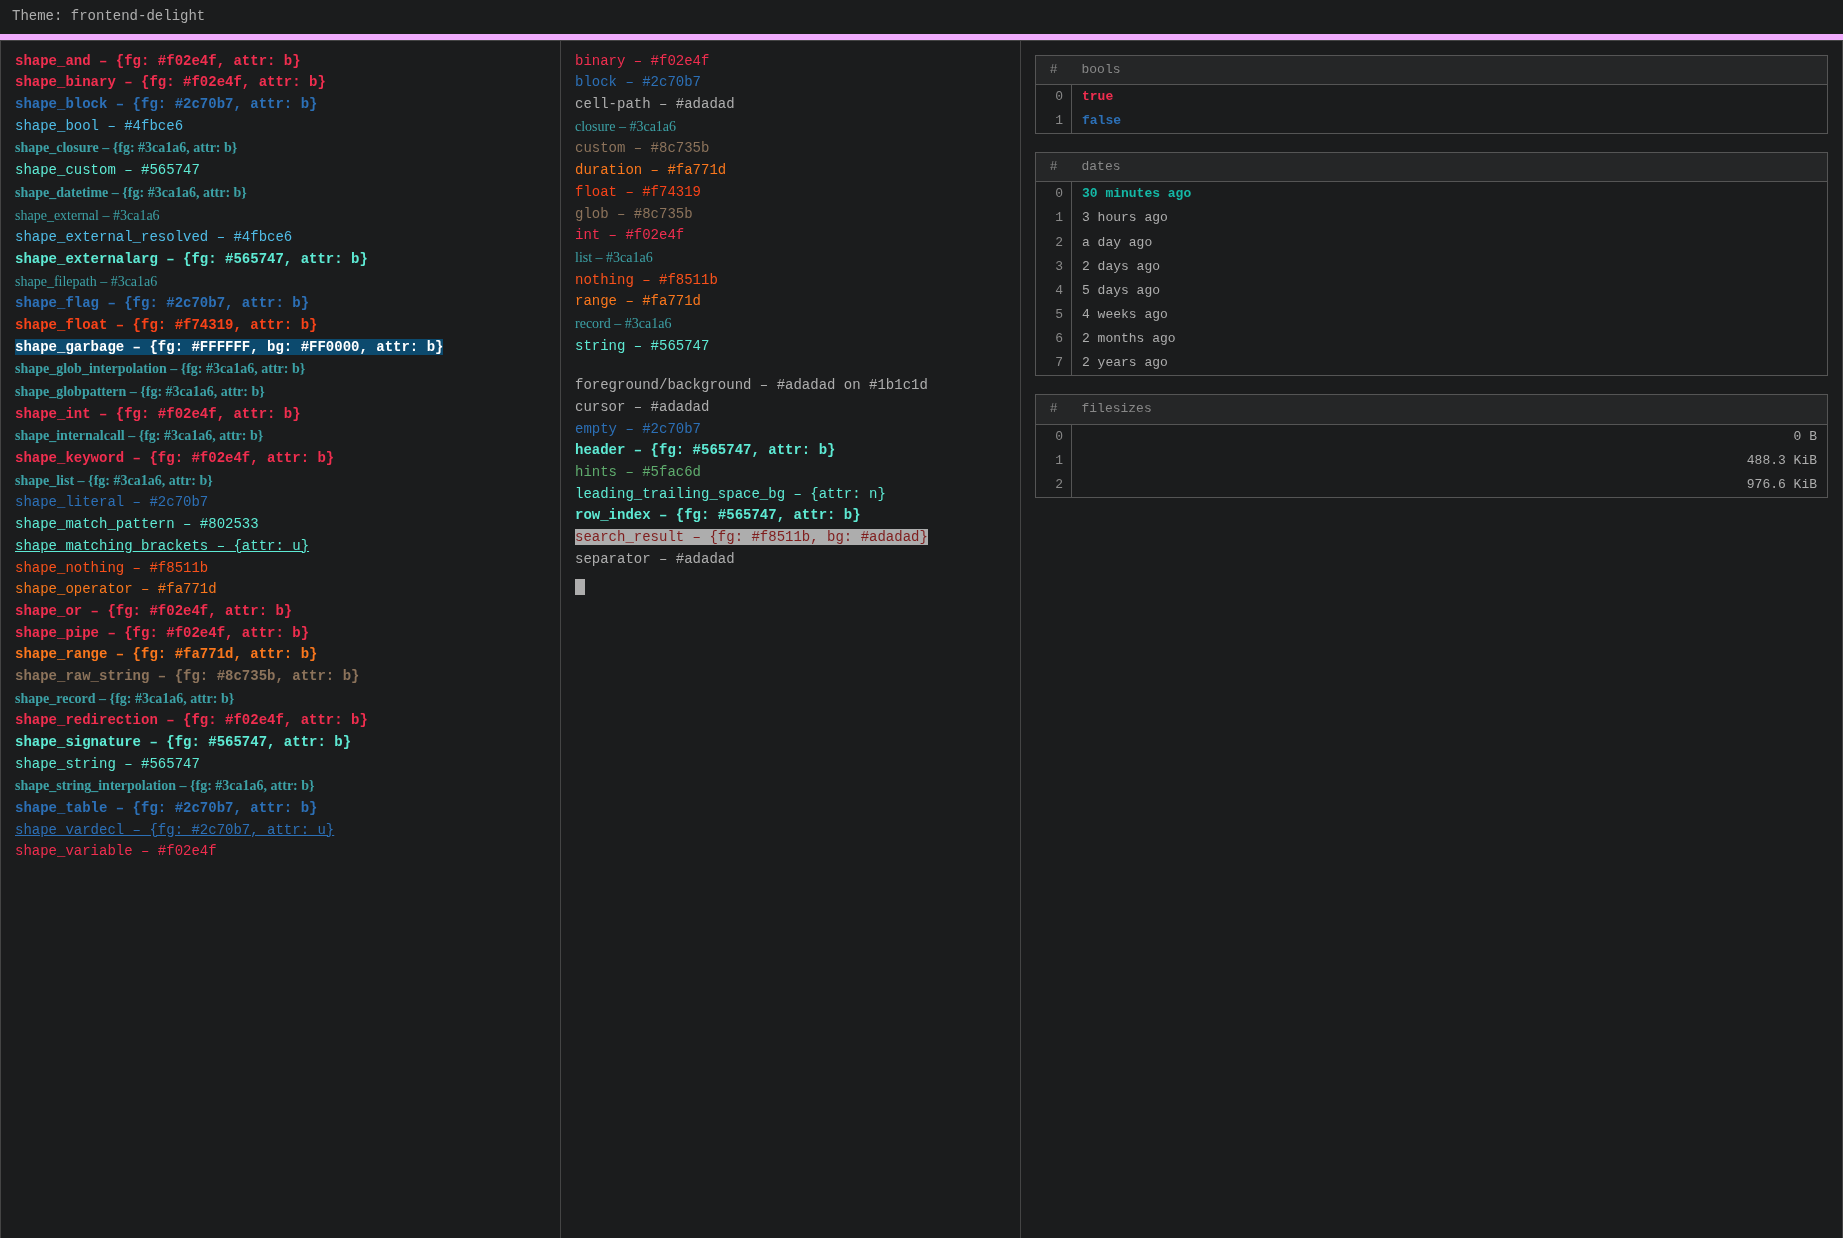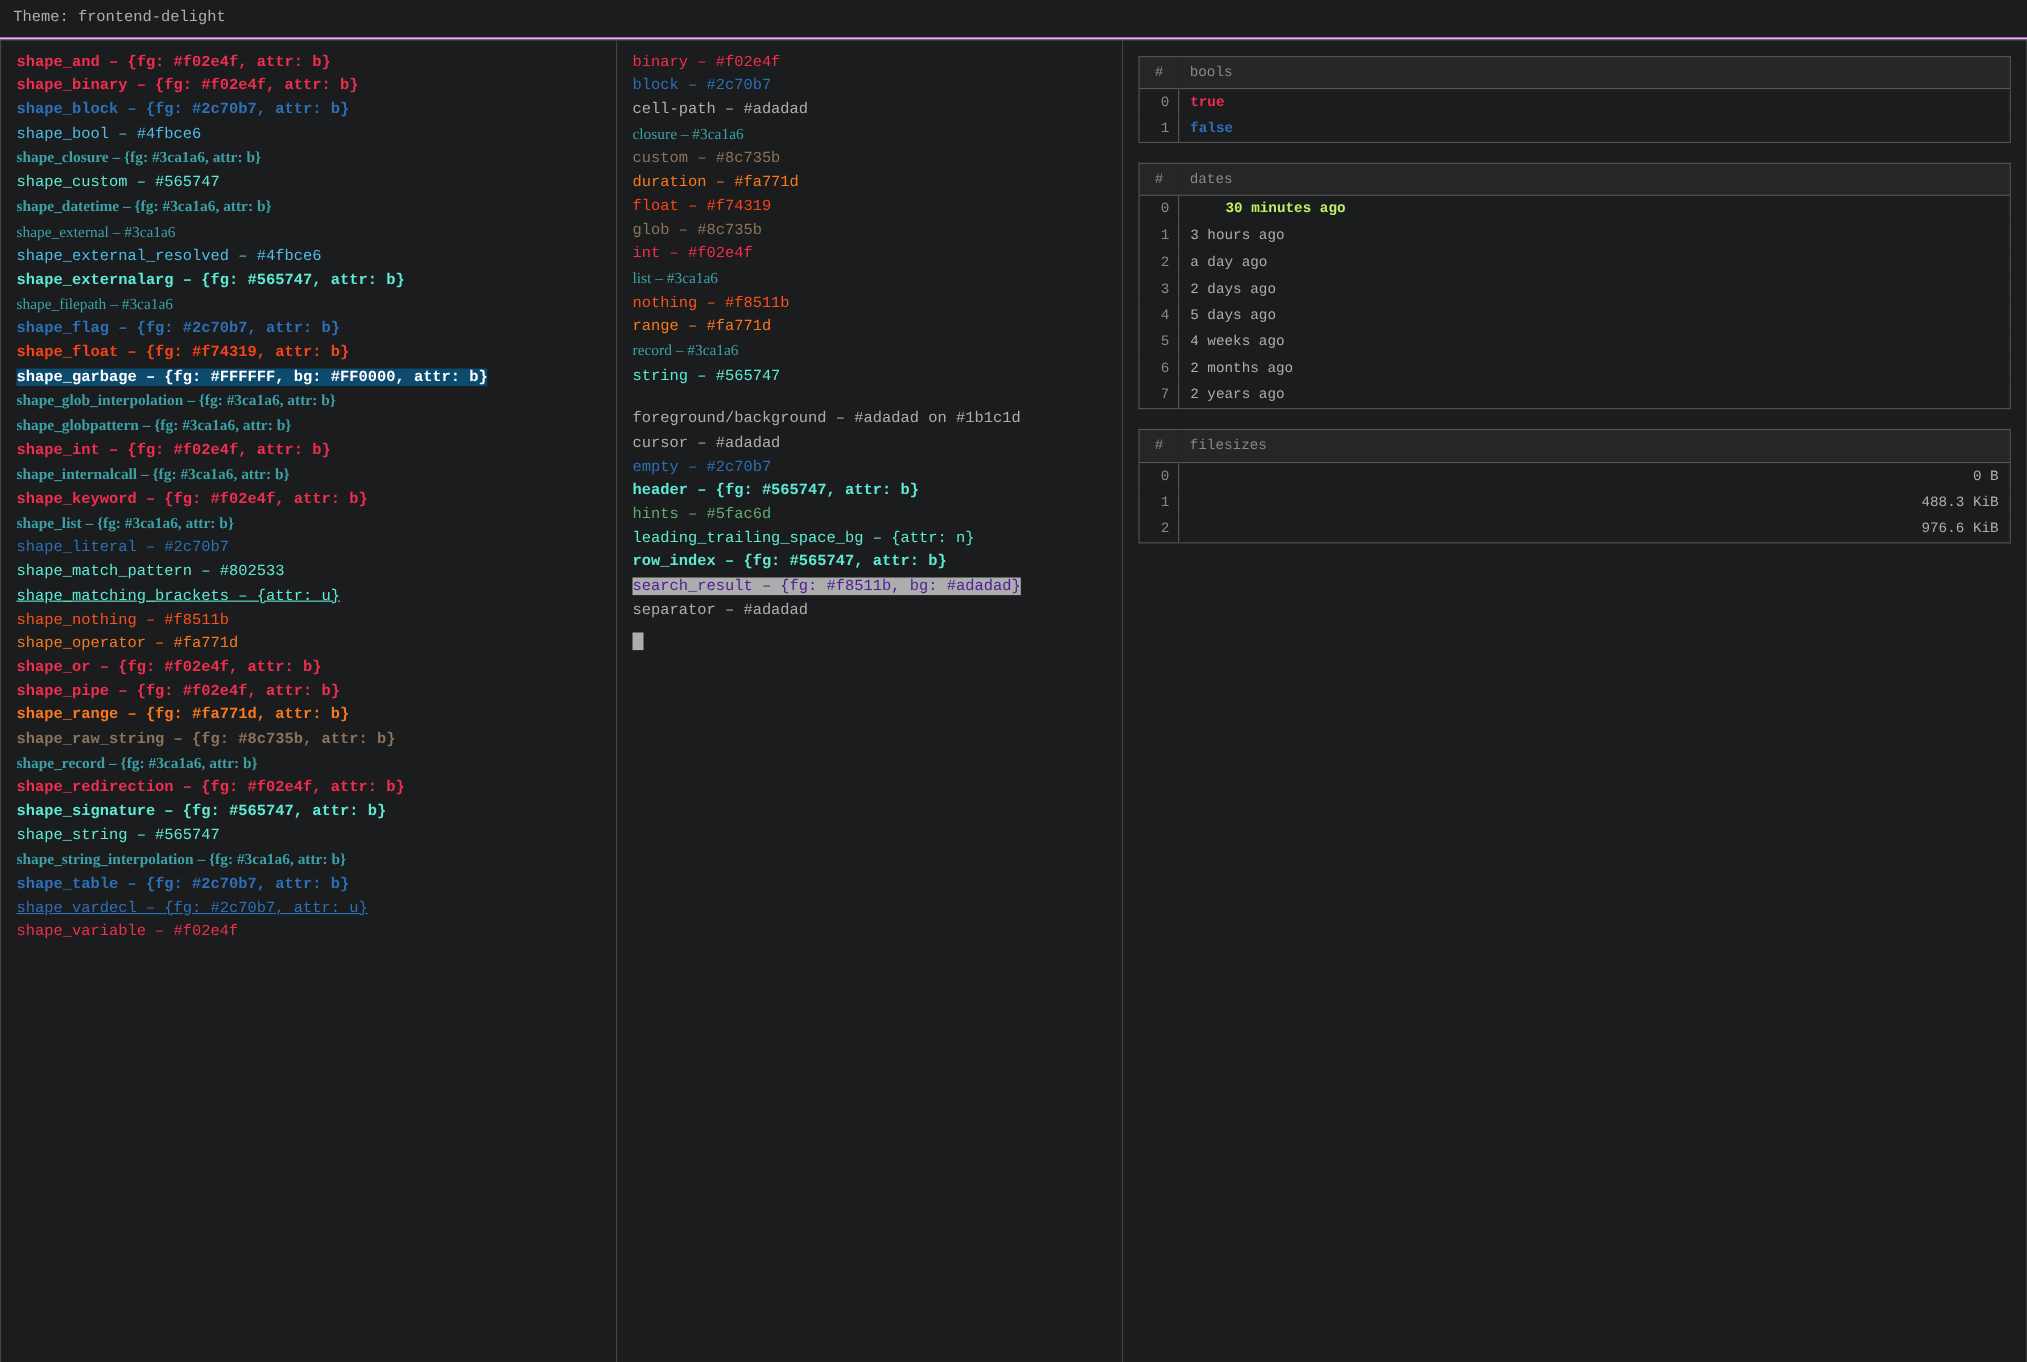--- a/index.html
+++ b/index.html
@@ -9,21 +9,21 @@
       font-family: 'Courier New', Courier, monospace;
       font-size: 14px;
       line-height: 1.55;
       padding: 0;
     }
     .theme-title {
       background: #1b1c1d;
       color: #adadad;
       padding: 6px 12px;
       font-size: 14px;
-      border-bottom: 2px solid #f0abfc;
+      border-bottom: 6px solid #f0abfc;
     }
     .main-container {
       display: flex;
       flex-direction: row;
       height: calc(100vh - 32px);
       border: 1px solid #444;
       margin: 0;
     }
     .col-left {
       flex: 0 0 560px;
@@ -46,21 +46,21 @@
       white-space: pre;
       display: block;
     }
     .highlight-garbage {
       background: #0c4a6e;
       color: #FFFFFF;
       display: inline;
     }
     .highlight-search {
       background: #adadad;
-      color: #4c1d95;
+      color: #7f1d1d;
       display: inline;
     }
     
     .c-red { color: #f02e4f; }
     .c-blue { color: #2c70b7; }
     .c-teal { color: #3ca1a6; font-family: Liberation Serif, serif; }
     .c-green { color: #4fbce6; }
     .c-yellow { color: #f74319; }
     .c-purple { color: #8c735b; }
     .c-orange { color: #fa771d; }
@@ -104,21 +104,21 @@
     }
     .col-right-inner {
       padding-top: 4px;
     }
     .tbl-header-row th:first-child {
       width: 36px;
       text-align: center;
     }
     .val-true { color: #f02e4f; font-weight: bold; }
     .val-false { color: #2c70b7; font-weight: bold; }
-    .date-bold { color: #bef264; font-weight: bold; margin-left: 32px; }
+    .date-bold { color: #14b8a6; font-weight: bold; }
     .date-normal { color: #adadad; }
     .fs-right { text-align: right; }
     .cursor-line {
       display: flex;
       align-items: center;
       margin-top: 8px;
     }
     .cursor-block {
       display: inline-block;
       background: #adadad;

